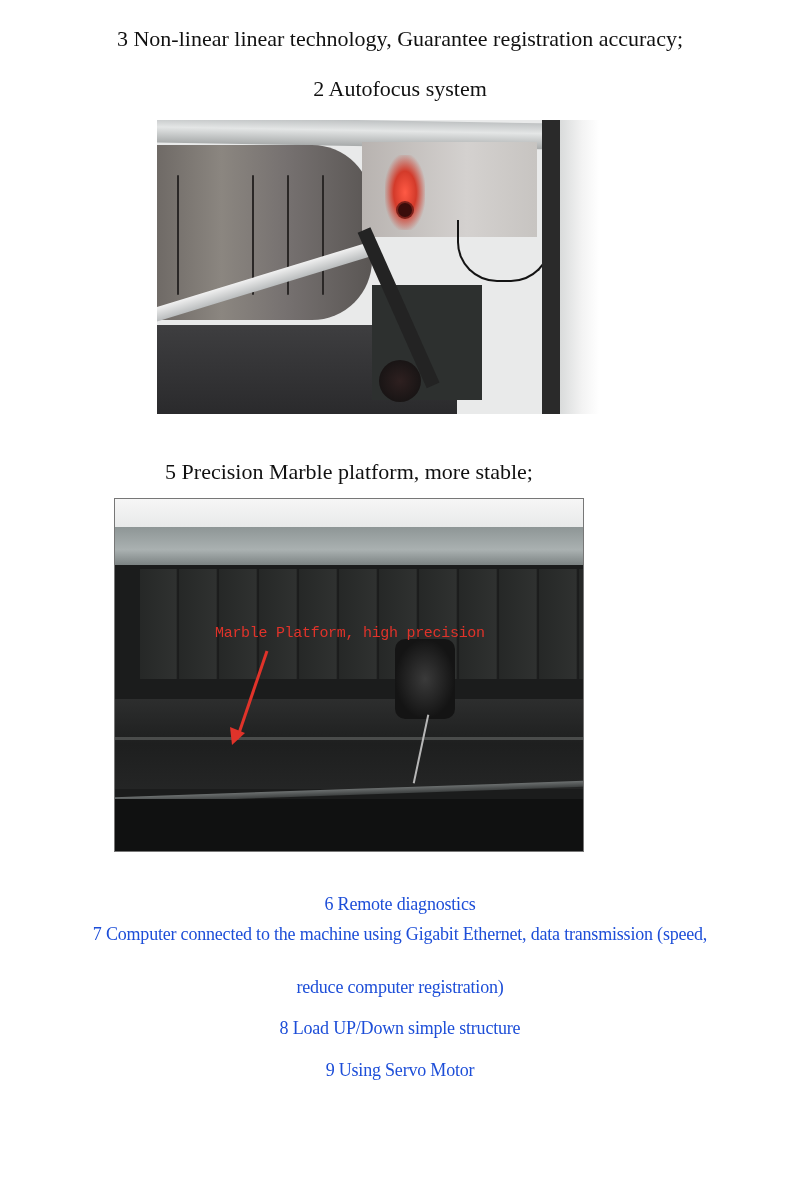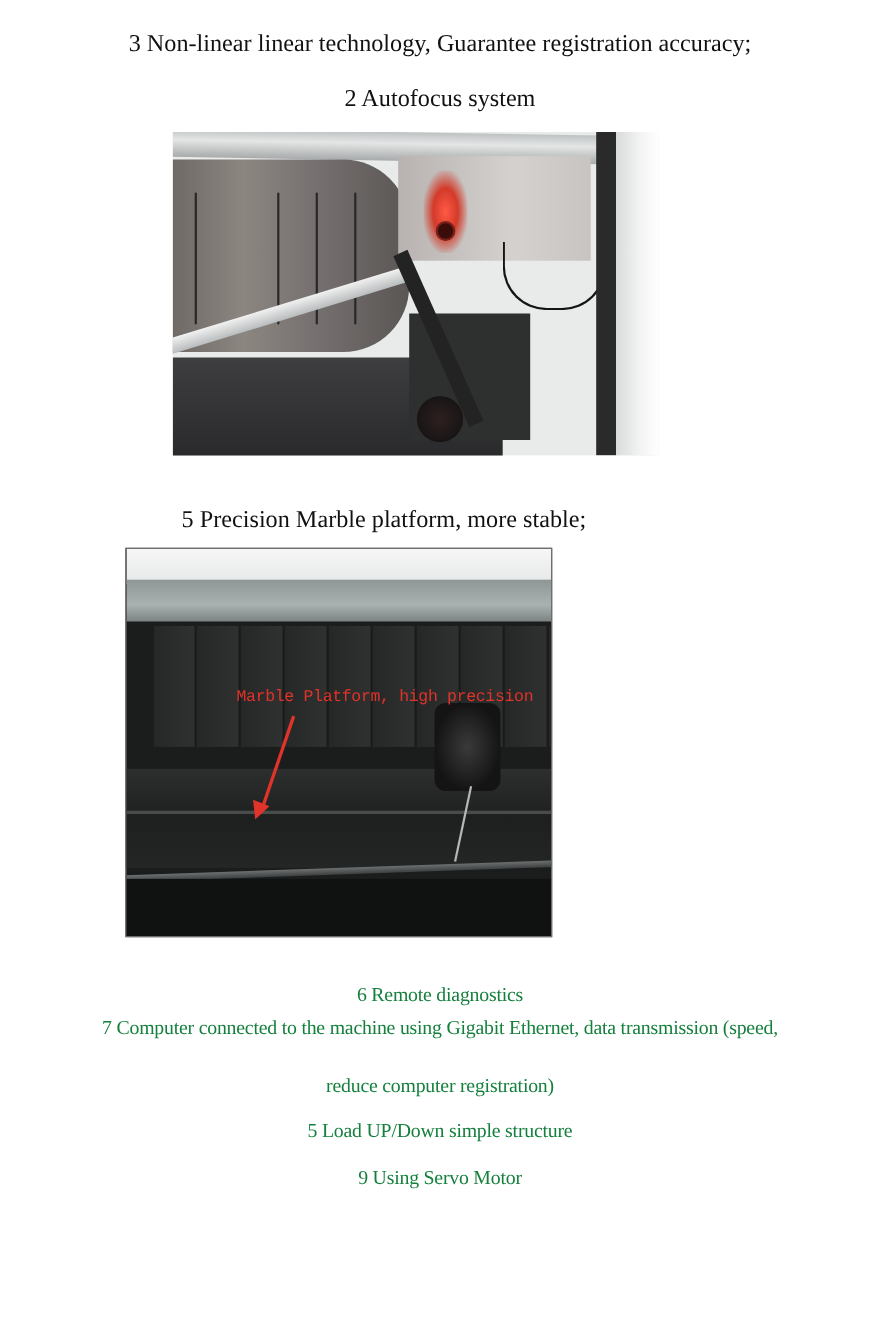--- a/index.html
+++ b/index.html
@@ -1,20 +1,20 @@
 <!DOCTYPE html>
 <html><head>
 <meta charset="utf-8">
 <style>
   html, body { margin:0; padding:0; background:#ffffff; }
   body { width:800px; height:1200px; position:relative; overflow:hidden;
          font-family:"Liberation Serif","DejaVu Serif",serif; color:#111; }
   .line { position:absolute; left:0; width:800px; text-align:center; white-space:nowrap; }
   .h-large { font-size:22px; }
-  .h-small { font-size:18px; letter-spacing:-0.2px; color:#15803d; }
+  .h-small { font-size:18px; letter-spacing:-0.2px; color:#1d4ed8; }
   .photo { position:absolute; overflow:hidden; }
 
   
   #photo1 { left:157px; top:120px; width:442px; height:294px; background:#e9eaea; }
   #photo1 .topbar { position:absolute; left:0; top:0; width:400px; height:26px;
      background:linear-gradient(#bfc2c3,#e4e6e6 40%,#a8abab); transform:skewY(1deg); }
   #photo1 .drum { position:absolute; left:0; top:25px; width:215px; height:175px;
      background:linear-gradient(90deg,#6f6a66,#8b8680 30%,#767170 60%,#5a5654); border-radius:0 60px 60px 0; }
   #photo1 .drum .slit { position:absolute; top:30px; width:2px; height:120px; background:#2a2726; border-radius:2px; }
   #photo1 .plate { position:absolute; left:205px; top:22px; width:175px; height:95px;
@@ -26,21 +26,21 @@
      background:linear-gradient(#f1f1f1,#b9bcbd); transform:rotate(-17deg); transform-origin:left top; }
   #photo1 .base { position:absolute; left:0; top:205px; width:300px; height:90px; background:linear-gradient(#3e3e40,#2a2a2c); }
   #photo1 .motor { position:absolute; left:215px; top:165px; width:110px; height:115px; background:#2d302f; }
   #photo1 .pulley { position:absolute; left:222px; top:240px; width:42px; height:42px; border-radius:50%; background:radial-gradient(#2e2020,#101010); }
   #photo1 .belt { position:absolute; left:200px; top:110px; width:14px; height:170px; background:#232323; transform:rotate(-24deg); transform-origin:top; }
   #photo1 .frame { position:absolute; left:385px; top:0; width:57px; height:294px;
      background:linear-gradient(90deg,#2a2a2a 0,#2a2a2a 18px,#d9dbdb 18px,#f3f3f3 40px,#ffffff); }
   #photo1 .wires { position:absolute; left:300px; top:100px; width:90px; height:60px; border:2px solid #141414; border-top:none; border-radius:0 0 40px 40px; }
 
   
-  #photo2 { left:114px; top:498px; width:388px; height:354px; background:#1b1c1c; border:1px solid #777; box-sizing:border-box; }
+  #photo2 { left:114px; top:498px; width:470px; height:354px; background:#1b1c1c; border:1px solid #777; box-sizing:border-box; }
   #photo2 .ceiling { position:absolute; left:0; top:0; width:100%; height:32px; background:linear-gradient(#f6f6f6,#e6e8e8); }
   #photo2 .lid { position:absolute; left:0; top:28px; width:100%; height:38px; background:linear-gradient(#8e9696,#aab1b1 60%,#7c8383); }
   #photo2 .drum { position:absolute; left:25px; top:70px; width:445px; height:110px;
      background:repeating-linear-gradient(90deg,#262827 0,#2f3130 36px,#161717 38px,#2a2c2b 40px); }
   #photo2 .platform { position:absolute; left:0; top:200px; width:100%; height:90px; background:linear-gradient(#2d2e2e,#1e1f1f 50%,#242525); }
   #photo2 .edge1 { position:absolute; left:0; top:238px; width:100%; height:3px; background:#4a4c4b; }
   #photo2 .edge2 { position:absolute; left:0; top:290px; width:100%; height:6px; background:linear-gradient(#6c7070,#3d4040); transform:skewY(-2deg); }
   #photo2 .bottom { position:absolute; left:0; top:300px; width:100%; height:54px; background:#101111; }
   #photo2 .head { position:absolute; left:280px; top:140px; width:60px; height:80px; background:radial-gradient(#3a3a3a,#141414 70%); border-radius:10px; }
   #photo2 .head-wire { position:absolute; left:305px; top:215px; width:2px; height:70px; background:#b7b7b7; transform:rotate(12deg); }
@@ -89,14 +89,14 @@
   <div class="annot">Marble Platform, high precision</div>
   <svg class="arrow" width="470" height="354">
     <line x1="152" y1="152" x2="122" y2="240" stroke="#e0332a" stroke-width="3"></line>
     <polygon points="117,246 115,228 130,234" fill="#e0332a"></polygon>
   </svg>
 </div>
 
 <div class="line h-small" style="top:894px;">6 Remote diagnostics</div>
 <div class="line h-small" style="top:924px;">7 Computer connected to the machine using Gigabit Ethernet, data transmission (speed,</div>
 <div class="line h-small" style="top:977px;">reduce computer registration)</div>
-<div class="line h-small" style="top:1018px;">5 Load UP/Down simple structure</div>
+<div class="line h-small" style="top:1018px;">8 Load UP/Down simple structure</div>
 <div class="line h-small" style="top:1060px;">9 Using Servo Motor</div>
 
 </body></html>

